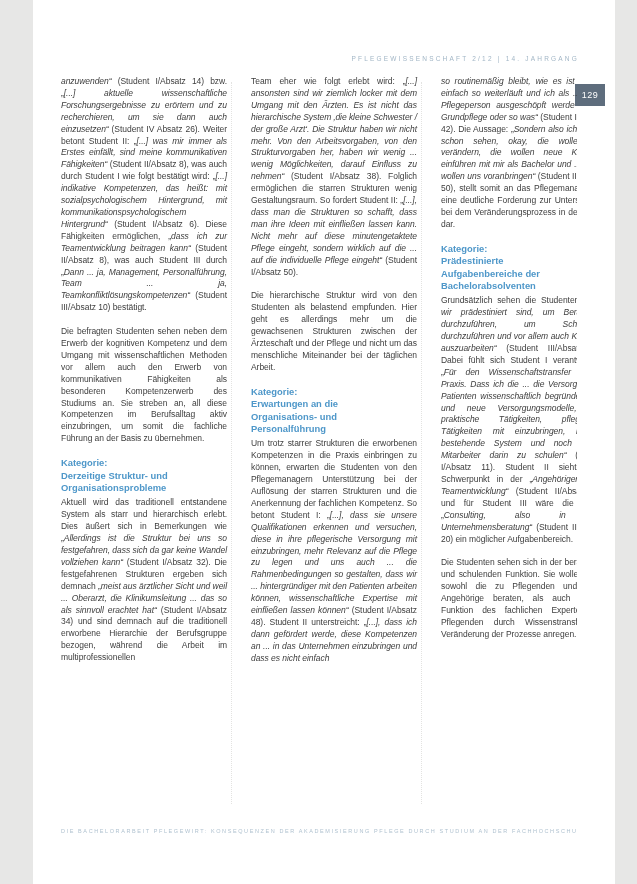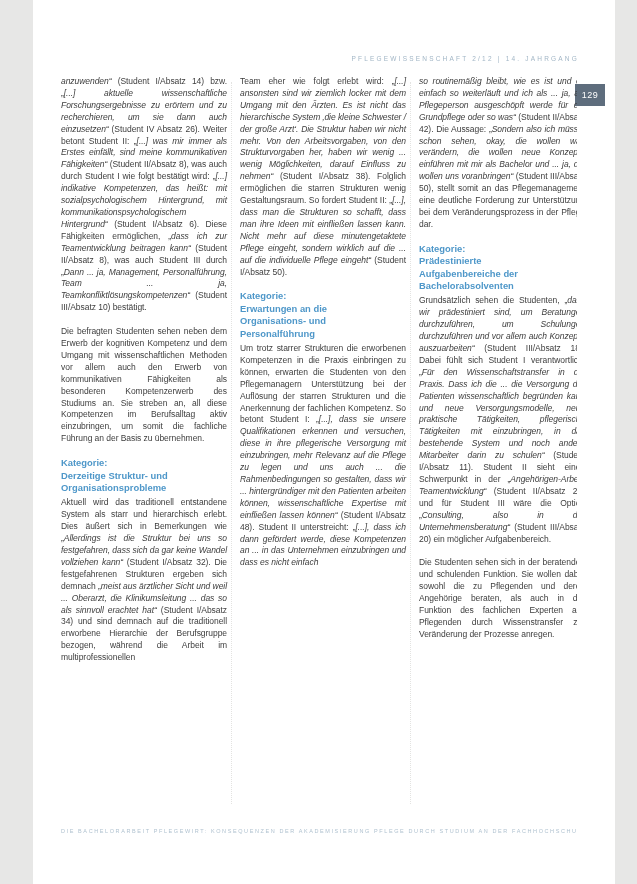--- a/index.html
+++ b/index.html
@@ -19,21 +19,21 @@
     color:var(--header-color,#a2b6c6);
   }
   .page-badge{
     position:absolute;top:84px;right:10px;width:30px;height:22px;
     background:var(--badge-bg,#5e6d7d);
     color:#ffffff;font-size:9px;line-height:22px;text-align:center;
     letter-spacing:.5px;
   }
   .columns{
     position:absolute;top:76px;left:28px;width:516px;height:768px;
-    display:flex;gap:13px;overflow:hidden;
+    display:flex;gap:24px;overflow:hidden;
   }
   .col{
     width:166px;flex:0 0 166px;position:relative;
     color:var(--body-color,#3d3d3d);
     font-size:8.5px;line-height:11.9px;letter-spacing:-0.05px;
     text-align:justify;
   }
   .col:not(:last-child)::after{
     content:'';position:absolute;right:-5px;top:6px;bottom:40px;
     border-right:1px dotted #e3e3e1;
@@ -65,20 +65,21 @@
       <div class="col">
         <p class="para"><span class="q">anzuwenden“ </span><span>(Student I/Absatz 14) bzw. „</span><span class="q">[...] aktuelle wissenschaftliche Forschungsergebnisse zu erörtern und zu recherchieren, um sie dann auch einzusetzen“ </span><span>(Student IV Absatz 26). Weiter betont Student II: „</span><span class="q">[...] was mir immer als Erstes einfällt, sind meine kommunikativen Fähigkeiten“ </span><span>(Student II/Absatz 8), was auch durch Student I wie folgt bestätigt wird: „</span><span class="q">[...] indikative Kompetenzen, das heißt: mit sozialpsychologischem Hintergrund, mit kommunikationspsychologischem Hintergrund“ </span><span>(Student I/Absatz 6). Diese Fähigkeiten ermöglichen, „</span><span class="q">dass ich zur Teamentwicklung beitragen kann“ </span><span>(Student II/Absatz 8), was auch Student III durch „</span><span class="q">Dann ... ja, Management, Personalführung, Team ... ja, Teamkonfliktlösungskompetenzen“ </span><span>(Student III/Absatz 10) bestätigt.</span></p>
         <p class="para"><span>Die befragten Studenten sehen neben dem Erwerb der kognitiven Kompetenz und dem Umgang mit wissenschaftlichen Methoden vor allem auch den Erwerb von kommunikativen Fähigkeiten als besonderen Kompetenzerwerb des Studiums an. Sie streben an, all diese Kompetenzen im Berufsalltag aktiv einzubringen, um somit die fachliche Führung an der Basis zu übernehmen.</span></p>
         <div class="cat-heading">Kategorie:
 Derzeitige Struktur- und
 Organisationsprobleme</div>
         <p class="para"><span>Aktuell wird das traditionell entstandene System als starr und hierarchisch erlebt. Dies äußert sich in Bemerkungen wie „</span><span class="q">Allerdings ist die Struktur bei uns so festgefahren, dass sich da gar keine Wandel vollziehen kann“ </span><span>(Student I/Absatz 32). Die festgefahrenen Strukturen ergeben sich demnach „</span><span class="q">meist aus ärztlicher Sicht und weil ... Oberarzt, die Klinikumsleitung ... das so als sinnvoll erachtet hat“ </span><span>(Student I/Absatz 34) und sind demnach auf die traditionell erworbene Hierarchie der Berufsgruppe bezogen, während die Arbeit im multiprofessionellen</span></p>
       </div>
       <div class="col">
         <p class="para"><span>Team eher wie folgt erlebt wird: „</span><span class="q">[...] ansonsten sind wir ziemlich locker mit dem Umgang mit den Ärzten. Es ist nicht das hierarchische System ‚die kleine Schwester / der große Arzt‘. Die Struktur haben wir nicht mehr. Von den Arbeitsvorgaben, von den Strukturvorgaben her, haben wir wenig ... wenig Möglichkeiten, darauf Einfluss zu nehmen“ </span><span>(Student I/Absatz 38). Folglich ermöglichen die starren Strukturen wenig Gestaltungsraum. So fordert Student II: „</span><span class="q">[...], dass man die Strukturen so schafft, dass man ihre Ideen mit einfließen lassen kann. Nicht mehr auf diese minutengetaktete Pflege eingeht, sondern wirklich auf die ... auf die individuelle Pflege eingeht“ </span><span>(Student I/Absatz 50).</span></p>
+        <p class="para"><span>Die hierarchische Struktur wird von den Studenten als belastend empfunden. Hier geht es allerdings mehr um die gewachsenen Strukturen zwischen der Ärzteschaft und der Pflege und nicht um das menschliche Miteinander bei der täglichen Arbeit.</span></p>
         <div class="cat-heading">Kategorie:
 Erwartungen an die
 Organisations- und
 Personalführung</div>
         <p class="para"><span>Um trotz starrer Strukturen die erworbenen Kompetenzen in die Praxis einbringen zu können, erwarten die Studenten von den Pflegemanagern Unterstützung bei der Auflösung der starren Strukturen und die Anerkennung der fachlichen Kompetenz. So betont Student I: „</span><span class="q">[...], dass sie unsere Qualifikationen erkennen und versuchen, diese in ihre pflegerische Versorgung mit einzubringen, mehr Relevanz auf die Pflege zu legen und uns auch ... die Rahmenbedingungen so gestalten, dass wir ... hintergründiger mit den Patienten arbeiten können, wissenschaftliche Expertise mit einfließen lassen können“ </span><span>(Student I/Absatz 48). Student II unterstreicht: „</span><span class="q">[...], dass ich dann gefördert werde, diese Kompetenzen an ... in das Unternehmen einzubringen und dass es nicht einfach</span></p>
       </div>
       <div class="col">
         <p class="para"><span class="q">so routinemäßig bleibt, wie es ist und es einfach so weiterläuft und ich als ... ja, als Pflegeperson ausgeschöpft werde für die Grundpflege oder so was“ </span><span>(Student II/Absatz 42). Die Aussage: „</span><span class="q">Sondern also ich müsste schon sehen, okay, die wollen was verändern, die wollen neue Konzepte einführen mit mir als Bachelor und ... ja, die wollen uns voranbringen“ </span><span>(Student III/Absatz 50), stellt somit an das Pflegemanagement eine deutliche Forderung zur Unterstützung bei dem Veränderungsprozess in der Pflege dar.</span></p>
         <div class="cat-heading">Kategorie:
 Prädestinierte

